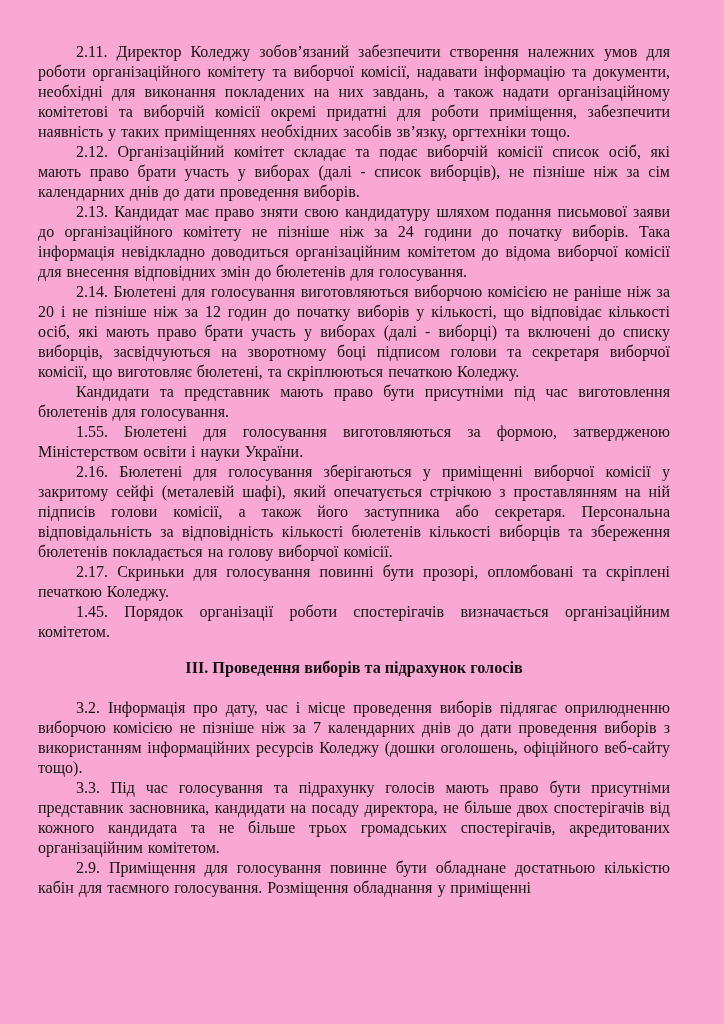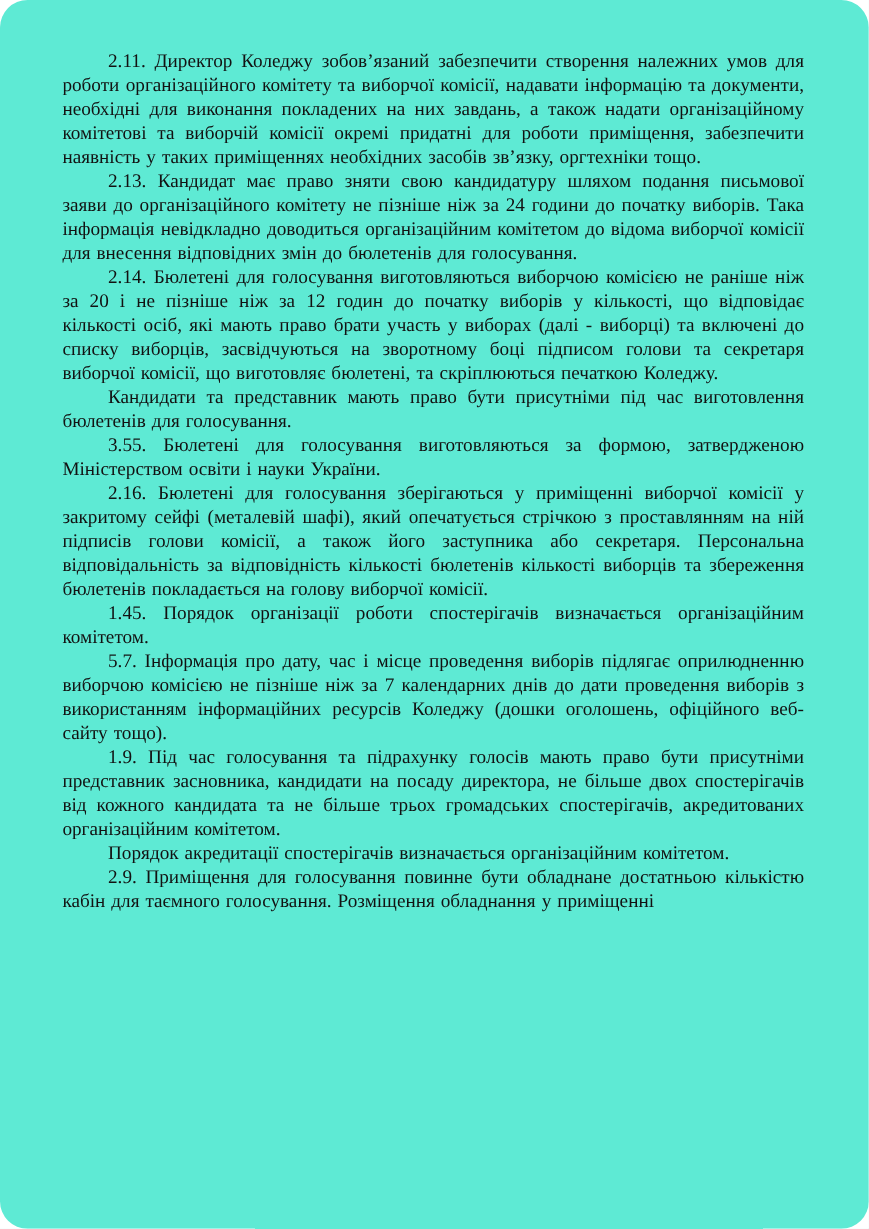--- a/index.html
+++ b/index.html
@@ -5,28 +5,27 @@
   html, body {
     margin: 0;
     padding: 0;
     background: #ffffff;
   }
   .page {
     position: relative;
     width: 724px;
     height: 1024px;
     box-sizing: border-box;
-    background: #5eead4;
+    background: #f9a8d4;
     color: #121212;
-    padding: 42px 54px 30px 52px;
+    padding: 42px 54px 30px 38px;
     overflow: hidden;
     font-family: "Liberation Serif", "DejaVu Serif", serif;
     font-size: 16px;
     line-height: 20px;
-    border-radius: 23px;
   }
   .para {
     margin: 0;
     text-align: justify;
     text-indent: 38px;
     word-spacing: 0.06em;
   }
   .section-heading {
     margin: 16px 0 20px 0;
     text-align: center;
@@ -35,26 +34,28 @@
     line-height: 20px;
     text-indent: 0;
   }
 </style>
 </head>
 <body>
 
 <div class="page">
 
   <p class="para">2.11.  Директор Коледжу зобов’язаний забезпечити створення належних умов для роботи організаційного комітету та виборчої комісії, надавати інформацію та документи, необхідні для виконання покладених на них завдань, а також надати організаційному комітетові та виборчій комісії окремі придатні для роботи приміщення, забезпечити наявність у таких приміщеннях необхідних засобів зв’язку, оргтехніки тощо.</p>
+  <p class="para">2.12. Організаційний комітет складає та подає виборчій комісії список осіб, які мають право брати участь у виборах (далі - список виборців), не пізніше ніж за сім календарних днів до дати проведення виборів.</p>
   <p class="para">2.13. Кандидат має право зняти свою кандидатуру шляхом подання письмової заяви до організаційного комітету не пізніше ніж за 24 години до початку виборів. Така інформація невідкладно доводиться організаційним комітетом до відома виборчої комісії для внесення відповідних змін до бюлетенів для голосування.</p>
   <p class="para">2.14. Бюлетені для голосування виготовляються виборчою комісією не раніше ніж за 20 і не пізніше ніж за 12 годин до початку виборів у кількості, що відповідає кількості осіб, які мають право брати участь у виборах (далі - виборці) та включені до списку виборців, засвідчуються на зворотному боці підписом голови та секретаря виборчої комісії, що виготовляє бюлетені, та скріплюються печаткою Коледжу.</p>
   <p class="para">Кандидати та представник мають право бути присутніми під час виготовлення бюлетенів для голосування.</p>
-  <p class="para">3.55. Бюлетені для голосування виготовляються за формою, затвердженою Міністерством освіти і науки України.</p>
+  <p class="para">1.55. Бюлетені для голосування виготовляються за формою, затвердженою Міністерством освіти і науки України.</p>
   <p class="para">2.16. Бюлетені для голосування зберігаються у приміщенні виборчої комісії у закритому сейфі (металевій шафі), який опечатується стрічкою з проставлянням на ній підписів голови комісії, а також його заступника або секретаря. Персональна відповідальність за відповідність кількості бюлетенів кількості виборців та збереження бюлетенів покладається на голову виборчої комісії.</p>
+  <p class="para">2.17. Скриньки для голосування повинні бути прозорі, опломбовані та скріплені печаткою Коледжу.</p>
   <p class="para">1.45. Порядок організації роботи спостерігачів визначається організаційним комітетом.</p>
 
+  <h3 class="section-heading">III. Проведення виборів та підрахунок голосів</h3>
 
-  <p class="para">5.7. Інформація про дату, час і місце проведення виборів підлягає оприлюдненню виборчою комісією не пізніше ніж за 7 календарних днів до дати проведення виборів з використанням інформаційних ресурсів Коледжу (дошки оголошень, офіційного веб-сайту тощо).</p>
-  <p class="para">1.9. Під час голосування та підрахунку голосів мають право бути присутніми представник засновника, кандидати на посаду директора, не більше двох спостерігачів від кожного кандидата та не більше трьох громадських спостерігачів, акредитованих організаційним комітетом.</p>
-  <p class="para">Порядок акредитації спостерігачів визначається організаційним комітетом.</p>
+  <p class="para">3.2. Інформація про дату, час і місце проведення виборів підлягає оприлюдненню виборчою комісією не пізніше ніж за 7 календарних днів до дати проведення виборів з використанням інформаційних ресурсів Коледжу (дошки оголошень, офіційного веб-сайту тощо).</p>
+  <p class="para">3.3. Під час голосування та підрахунку голосів мають право бути присутніми представник засновника, кандидати на посаду директора, не більше двох спостерігачів від кожного кандидата та не більше трьох громадських спостерігачів, акредитованих організаційним комітетом.</p>
   <p class="para">2.9. Приміщення для голосування повинне бути обладнане достатньою кількістю кабін для таємного голосування. Розміщення обладнання у приміщенні</p>
 
 </div>
 
 </body></html>

